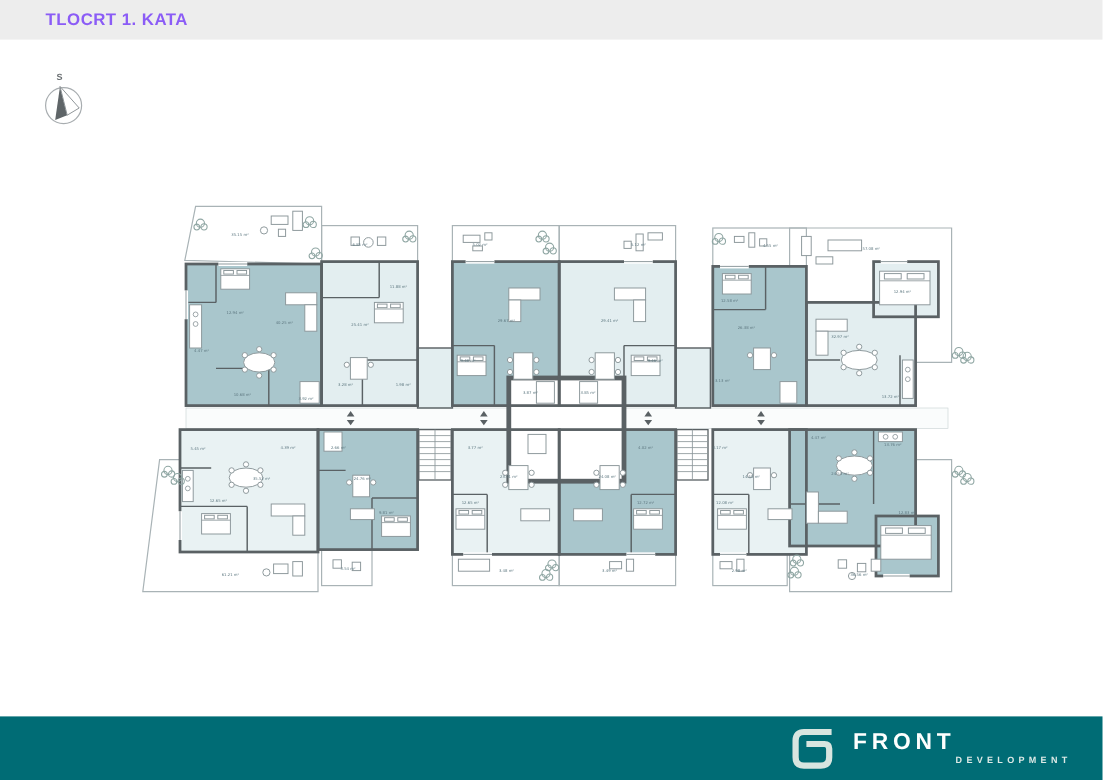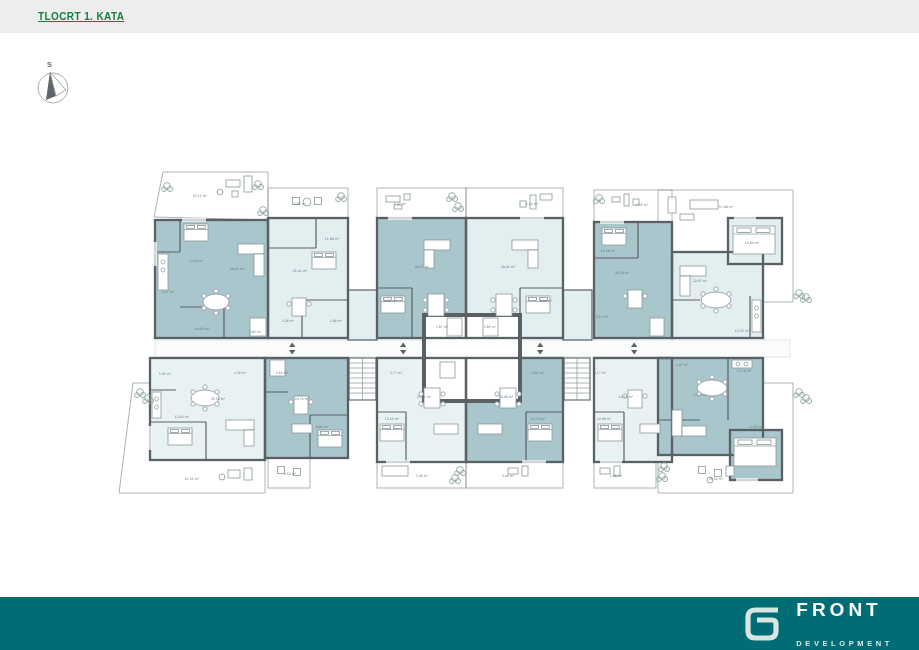--- a/index.html
+++ b/index.html
@@ -1,25 +1,25 @@
 <!DOCTYPE html>
 <html><head>
 <meta charset="utf-8">
 <style>
   html,body{margin:0;padding:0;background:#fff;}
   .page{position:relative;width:919px;height:650px;background:#fff;overflow:hidden;
         font-family:"Liberation Sans",sans-serif;}
   .topbar{position:absolute;top:0;left:0;width:919px;height:33px;background:#EDEDED;z-index:5;}
-  .topbar .title{position:absolute;left:38px;top:0;line-height:33px;font-size:10px;
-        font-weight:bold;letter-spacing:.4px;color:#15803d;text-decoration:underline;}
+  .topbar .title{position:absolute;left:38px;top:0;line-height:33px;font-size:14px;
+        font-weight:bold;letter-spacing:.4px;color:#8b5cf6;}
   .plan-svg{position:absolute;top:0;left:0;}
   .footer{position:absolute;left:0;bottom:0;width:919px;height:53px;background:#006C75;
         display:flex;align-items:center;justify-content:flex-end;padding-right:0;z-index:5;}
   .logo-wrap{display:flex;align-items:center;gap:13px;margin-right:26px;}
-  .brand{display:flex;flex-direction:column;line-height:1;}
+  .brand{display:flex;flex-direction:row;line-height:1;}
   .brand .name{color:#FDFFFE;font-weight:bold;font-size:19px;letter-spacing:4px;}
   .brand .tag{color:#DCE9E6;font-size:7.5px;letter-spacing:3.6px;margin-top:21px;font-weight:bold;}
   
   .wall{stroke:#5A6164;stroke-width:2.3;fill:none;}
   .iwall{stroke:#5A6164;stroke-width:1.2;fill:none;}
   .lite{stroke:#A9B3B6;stroke-width:1;fill:none;}
   .furn{stroke:#8B969A;stroke-width:.8;fill:#fff;}
   .furnl{stroke:#8B969A;stroke-width:.7;fill:none;}
   .plant{stroke:#8FA6A3;stroke-width:.9;fill:none;}
   .arealbl{font-family:"DejaVu Sans",sans-serif;font-size:3.2px;fill:#5E7880;text-anchor:middle;}

